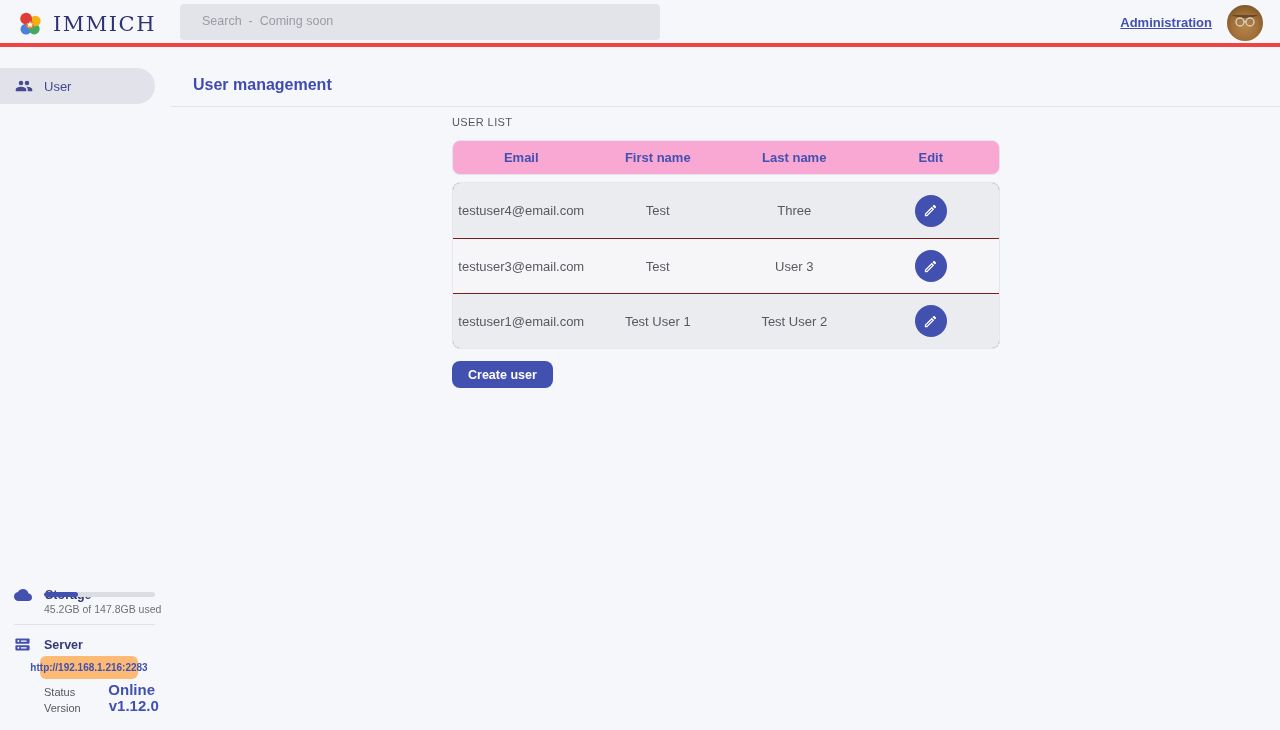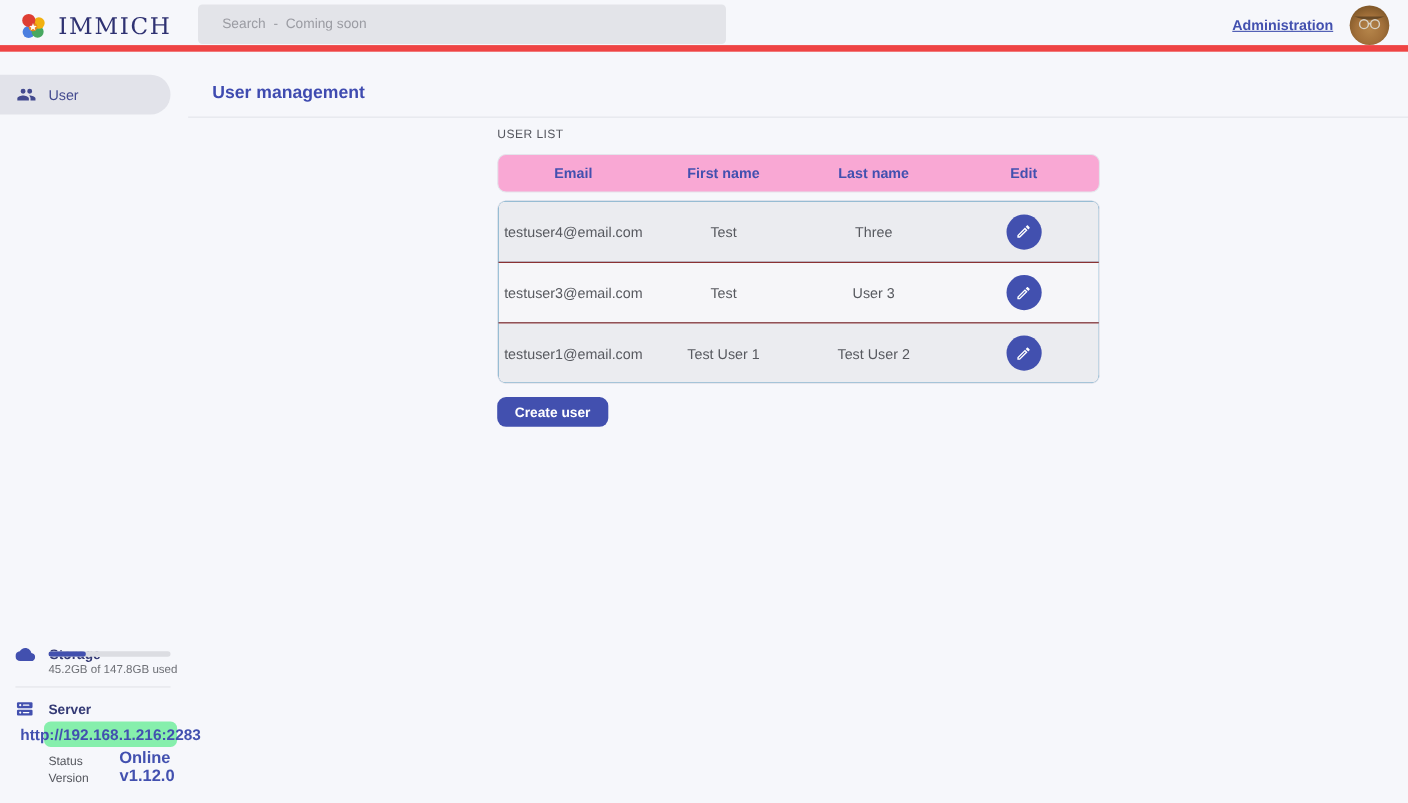--- a/index.html
+++ b/index.html
@@ -8,21 +8,21 @@
     position:relative;
     background:#f6f7fb;
     font-family:"Liberation Sans","DejaVu Sans",sans-serif;
     overflow:hidden;
     color:#57595f;
   }
 
   
   .app-header {
     position:absolute; top:0; left:0; right:0; height:47px;
-    background:#f6f7fb; border-bottom:6px solid #ef4444; z-index:20;
+    background:#f6f7fb; border-bottom:4px solid #ef4444; z-index:20;
   }
   .logo {
     position:absolute; left:16px; top:7px; height:34px;
     display:flex; align-items:center; gap:9px;
   }
   .logo-word {
     font-family:"DejaVu Serif","Liberation Serif",serif;
     font-size:21px; letter-spacing:1.5px; color:#2f3272;
   }
   .search-wrap {
@@ -70,24 +70,24 @@
   .progress-fill { height:100%; background:#4250af; border-radius:3px; }
   .storage-caption {
     position:absolute; left:44px; top:603px;
     font-size:10.5px; color:#6e7076;
   }
   .side-divider {
     position:absolute; left:14px; top:624px; width:141px; height:1px;
     background:#e2e3e8;
   }
   .server-chip {
-    position:absolute; left:40px; top:656px; width:121px; height:23px;
-    background:#86efac; border-radius:6px;
+    position:absolute; left:40px; top:656px; width:98px; height:23px;
+    background:#fdba74; border-radius:6px;
     display:flex; align-items:center; justify-content:center;
-    font-size:14px; font-weight:700; color:#4250af;
+    font-size:10px; font-weight:700; color:#4250af;
   }
   .kv-row {
     position:absolute; left:44px; width:111px; height:14px;
     display:flex; align-items:flex-end; justify-content:space-between;
   }
   .kv-row.status  { top:684px; }
   .kv-row.version { top:700px; }
   .kv-label { font-size:11px; color:#55575e; }
   .kv-value { font-size:15px; font-weight:700; color:#4250af;padding-left:28px; }
 
@@ -107,21 +107,21 @@
     font-size:11px; letter-spacing:0.4px; color:#55575f; font-weight:500;
     margin-bottom:12px;
   }
   .table-head {
     height:35px; background:#f9a8d4; border:1px solid #e4e5ec; border-radius:8px;
     display:grid; grid-template-columns:repeat(4,1fr); align-items:center;
     margin-bottom:7px;
   }
   .table-head .col { text-align:center; font-size:13px; font-weight:700; color:#4250af; }
   .table-body {
-    border:1px solid #e6e6ed; border-radius:8px; overflow:hidden; background:#0369a1;
+    border:1px solid #e6e6ed; border-radius:8px; overflow:hidden; background:#737373;
   }
   .user-row {
     height:55px; display:grid; grid-template-columns:repeat(4,1fr); align-items:center;
   }
   .user-row:nth-child(odd) { background:#ebecf0; }
   .user-row:nth-child(even) { background:#f6f6f9; }
   .user-row + .user-row { border-top:1px solid #7f1d1d; }
   .user-row .cell { text-align:center; font-size:13px; color:#57595f; }
   .edit-cell { display:flex; justify-content:center; }
   .edit-btn {

